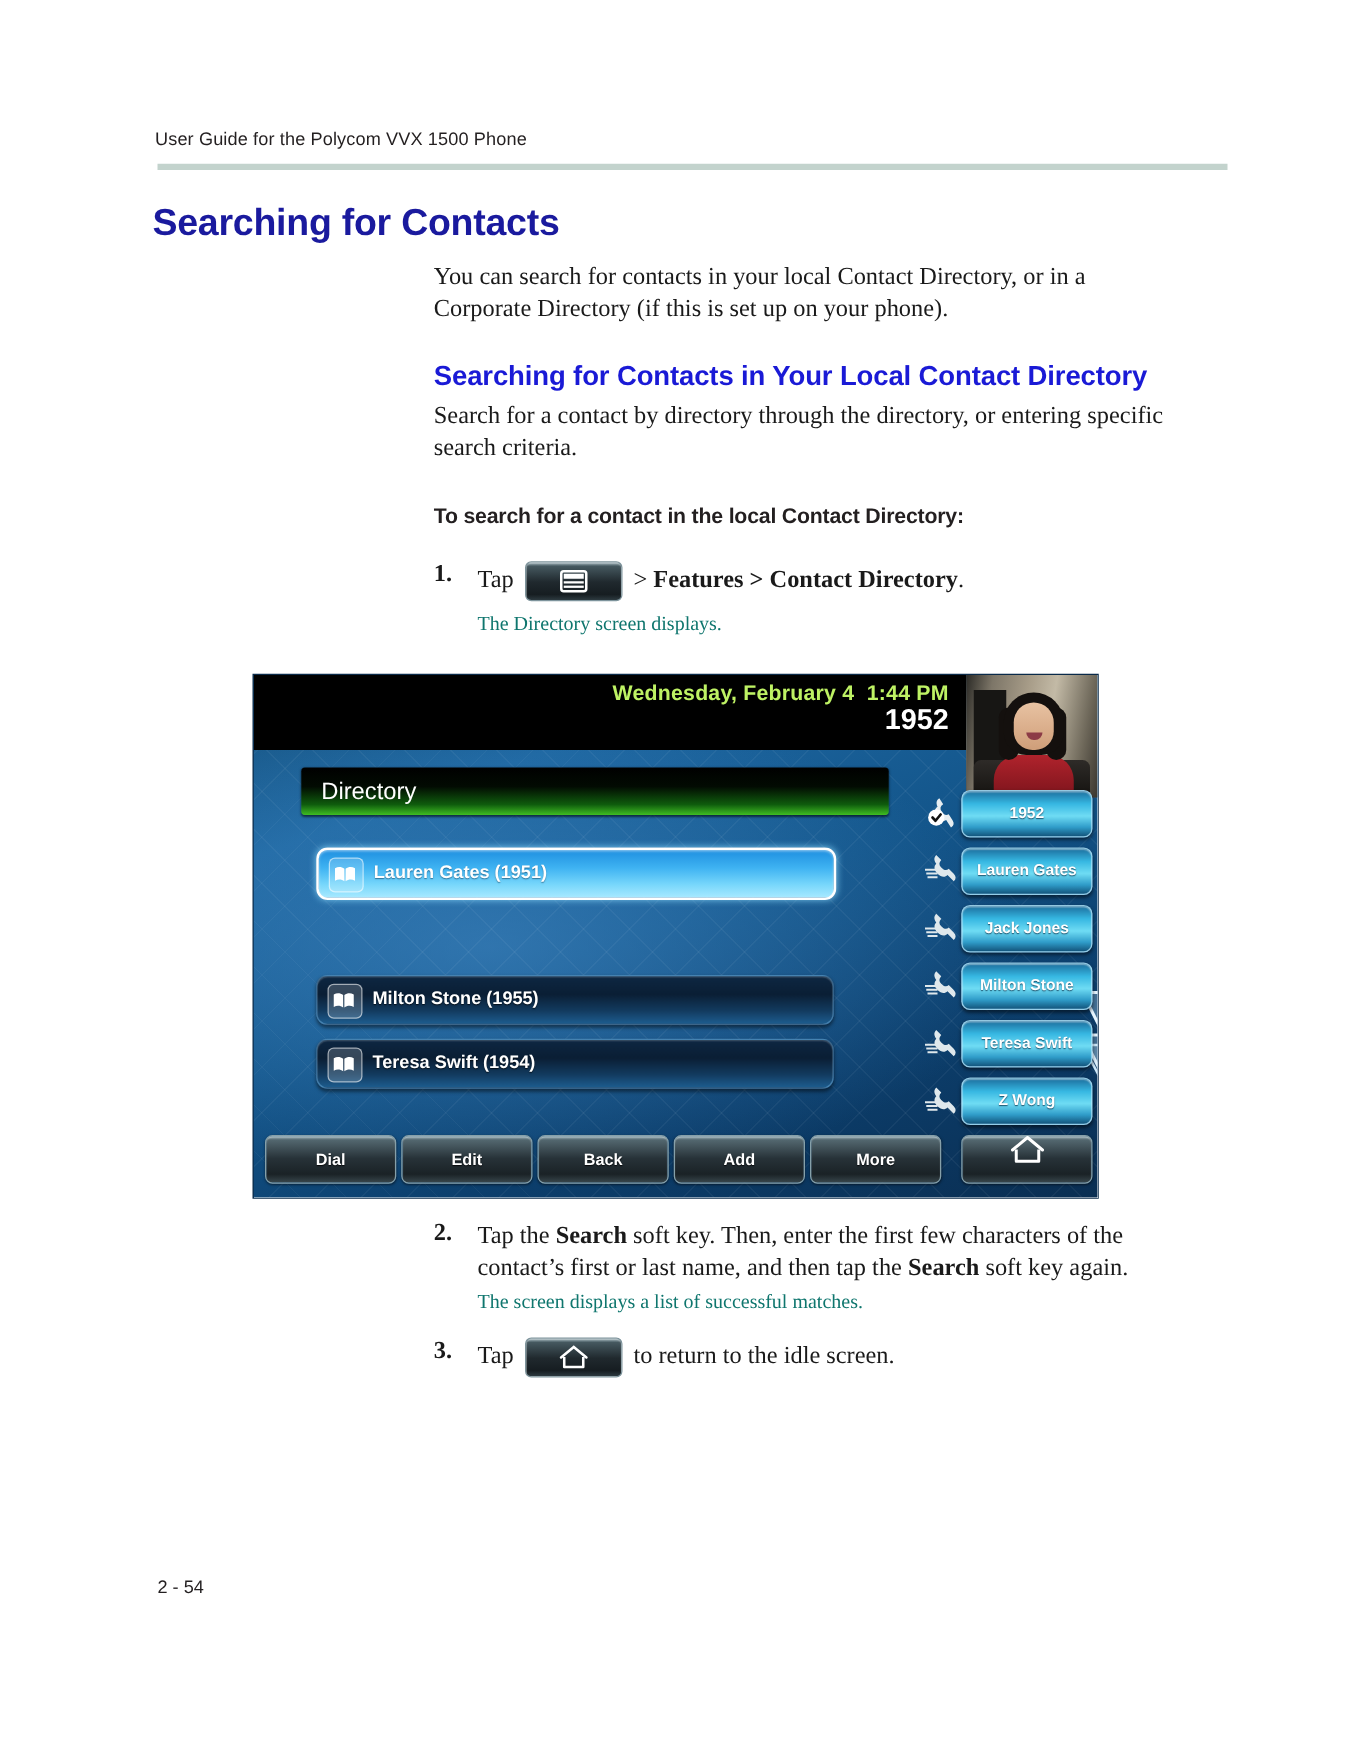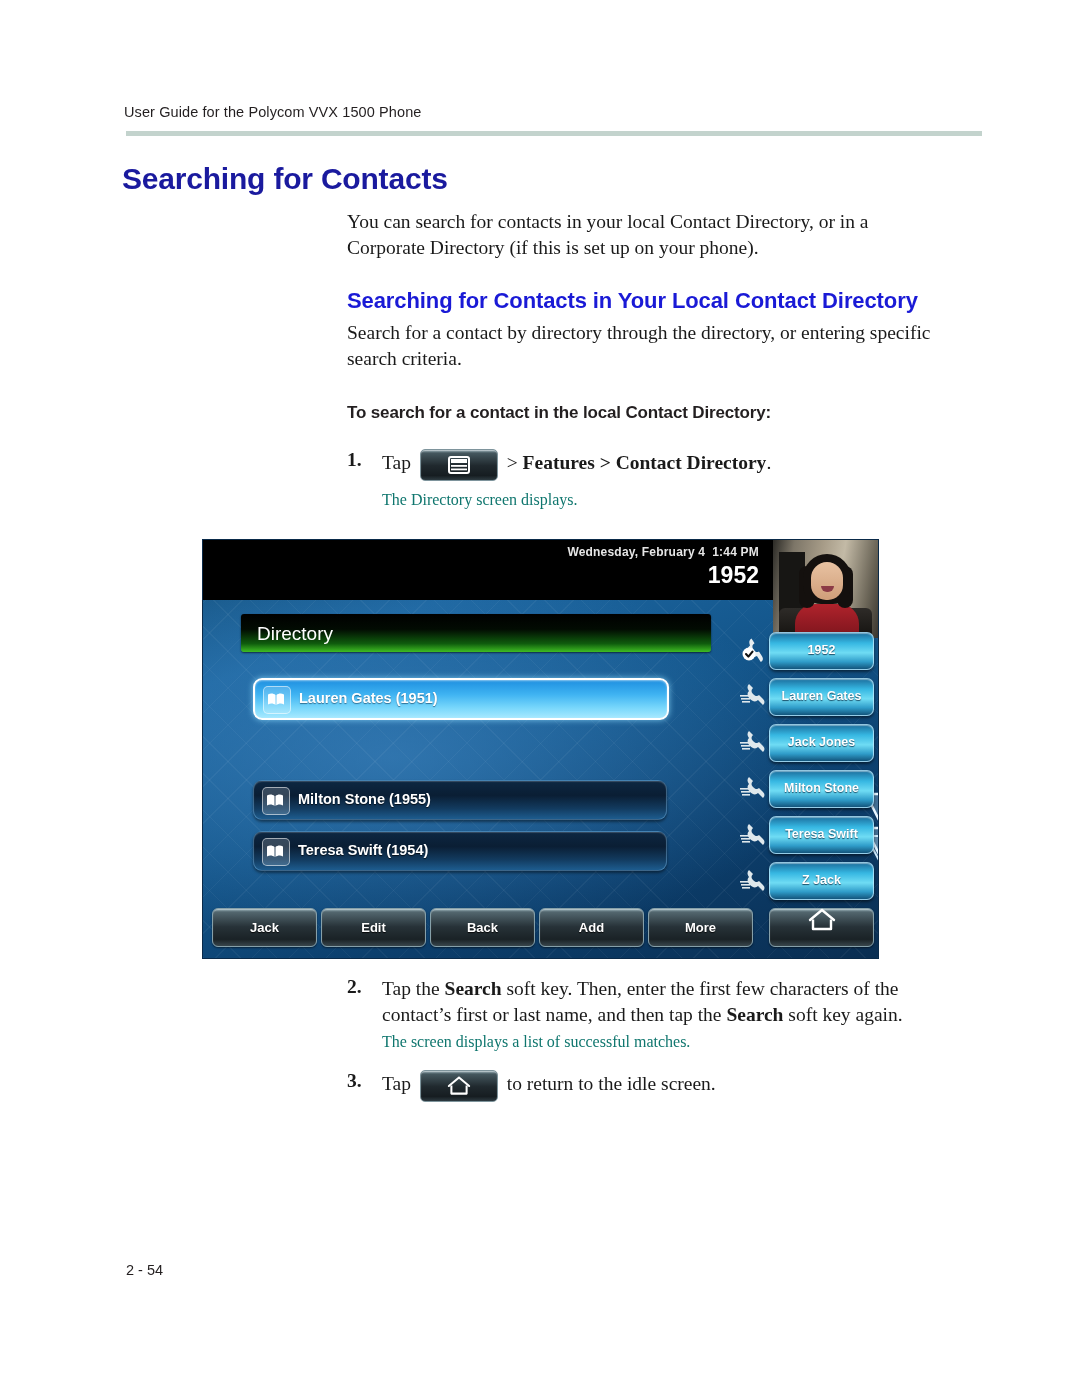--- a/index.html
+++ b/index.html
@@ -151,22 +151,22 @@
     left: 0; top: 0;
     width: 570px;
     height: 60px;
     background: #000000;
   }
   .status-date {
     position: absolute;
     right: 14px; top: 5px;
     font-family: "Liberation Sans", sans-serif;
     font-weight: bold;
-    font-size: 12px;
-    color: #e5e5e5;
+    font-size: 17px;
+    color: #bef264;
     letter-spacing: .2px;
     white-space: pre;
     margin-left: 47px;
   }
   .status-ext {
     position: absolute;
     right: 14px; top: 22px;
     font-family: "Liberation Sans", sans-serif;
     font-weight: bold;
     font-size: 23px;
@@ -453,25 +453,25 @@
 
   <span class="handset-ico" style="top:326px;">
     <svg width="30" height="30" viewBox="0 0 30 30">
       <path d="M8 8 C6 10 6 13 9 16 C12 19 15 19 17 17 L22 22 C24 20 24 18 22 16 L18 12 C16 14 14 13 12 11 C10 9 10 7 12 5 L8 1 C6 3 6 5 8 8 Z" fill="#dfe8ec" transform="translate(1,3)"></path>
       <rect x="0" y="15" width="10" height="1.6" fill="#dfe8ec"></rect>
       <rect x="1" y="18" width="9" height="1.6" fill="#dfe8ec"></rect>
       <rect x="2" y="21" width="8" height="1.6" fill="#dfe8ec"></rect>
     </svg>
   </span>
   <div class="linekey" style="top:322px;">
-    <span>Z Jack</span>
+    <span>Z Wong</span>
   </div>
 
   <div class="softkey" style="left:9px;  width:103px;">
-    <span>Jack</span>
+    <span>Dial</span>
   </div>
   <div class="softkey" style="left:118px; width:103px;">
     <span>Edit</span>
   </div>
   <div class="softkey" style="left:227px; width:103px;">
     <span>Back</span>
   </div>
   <div class="softkey" style="left:336px; width:103px;">
     <span>Add</span>
   </div>

